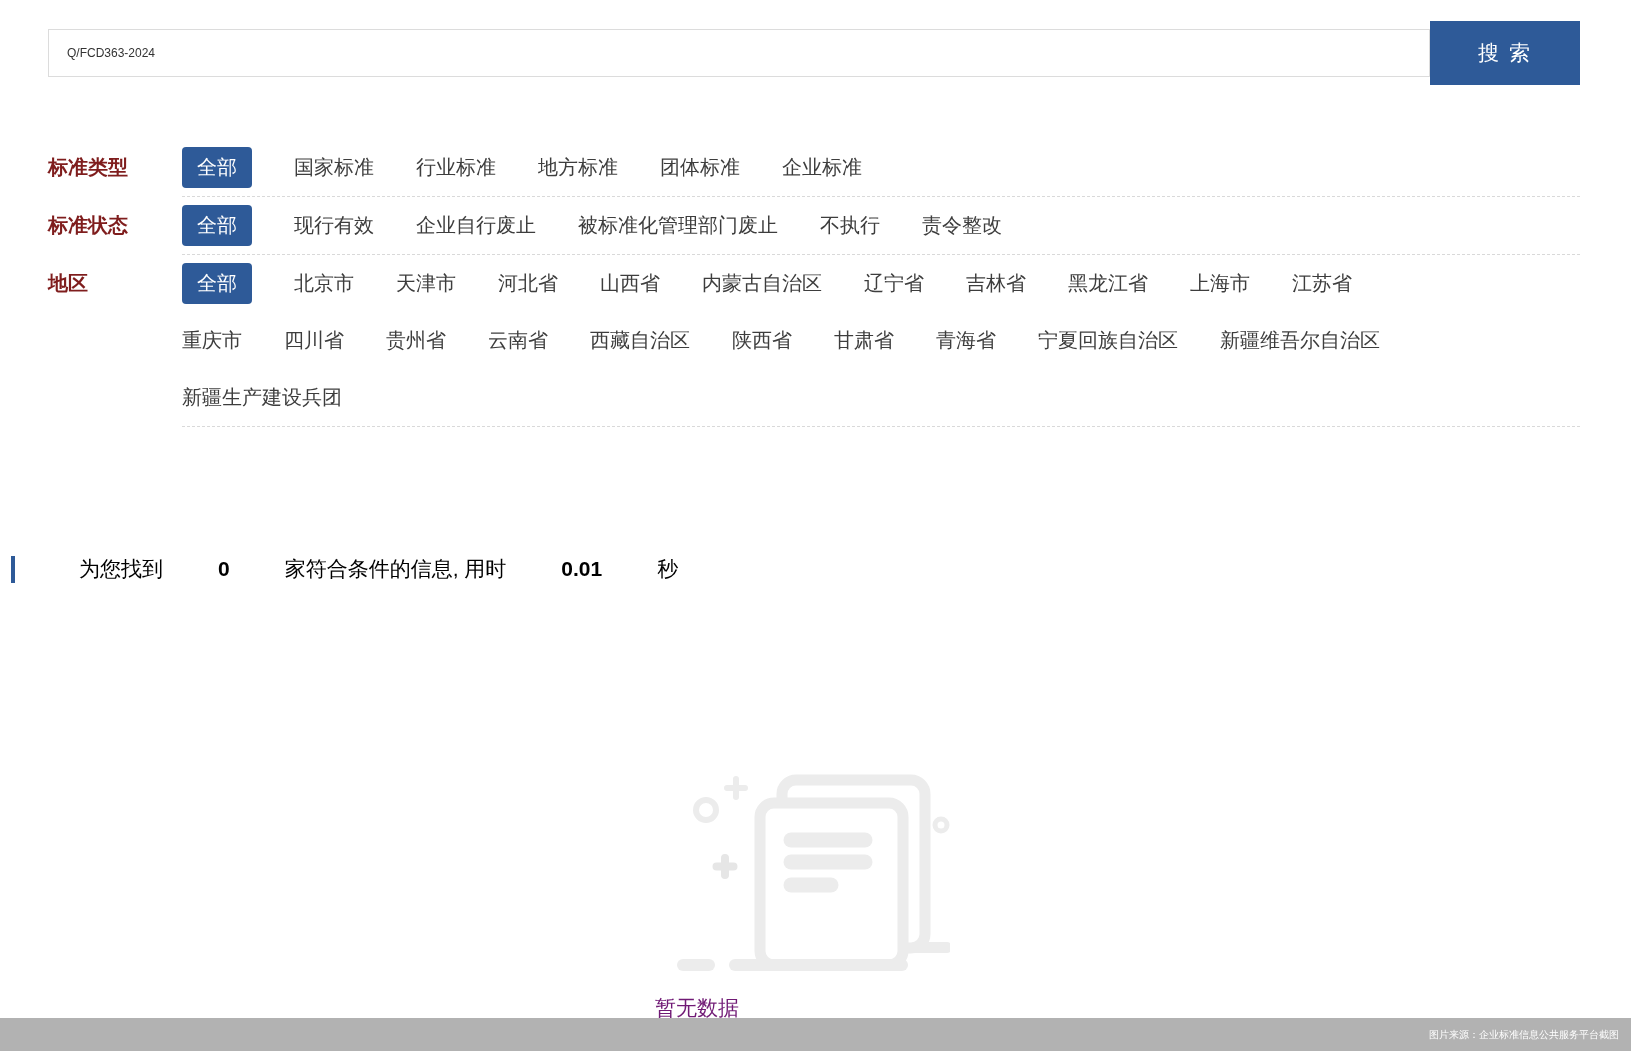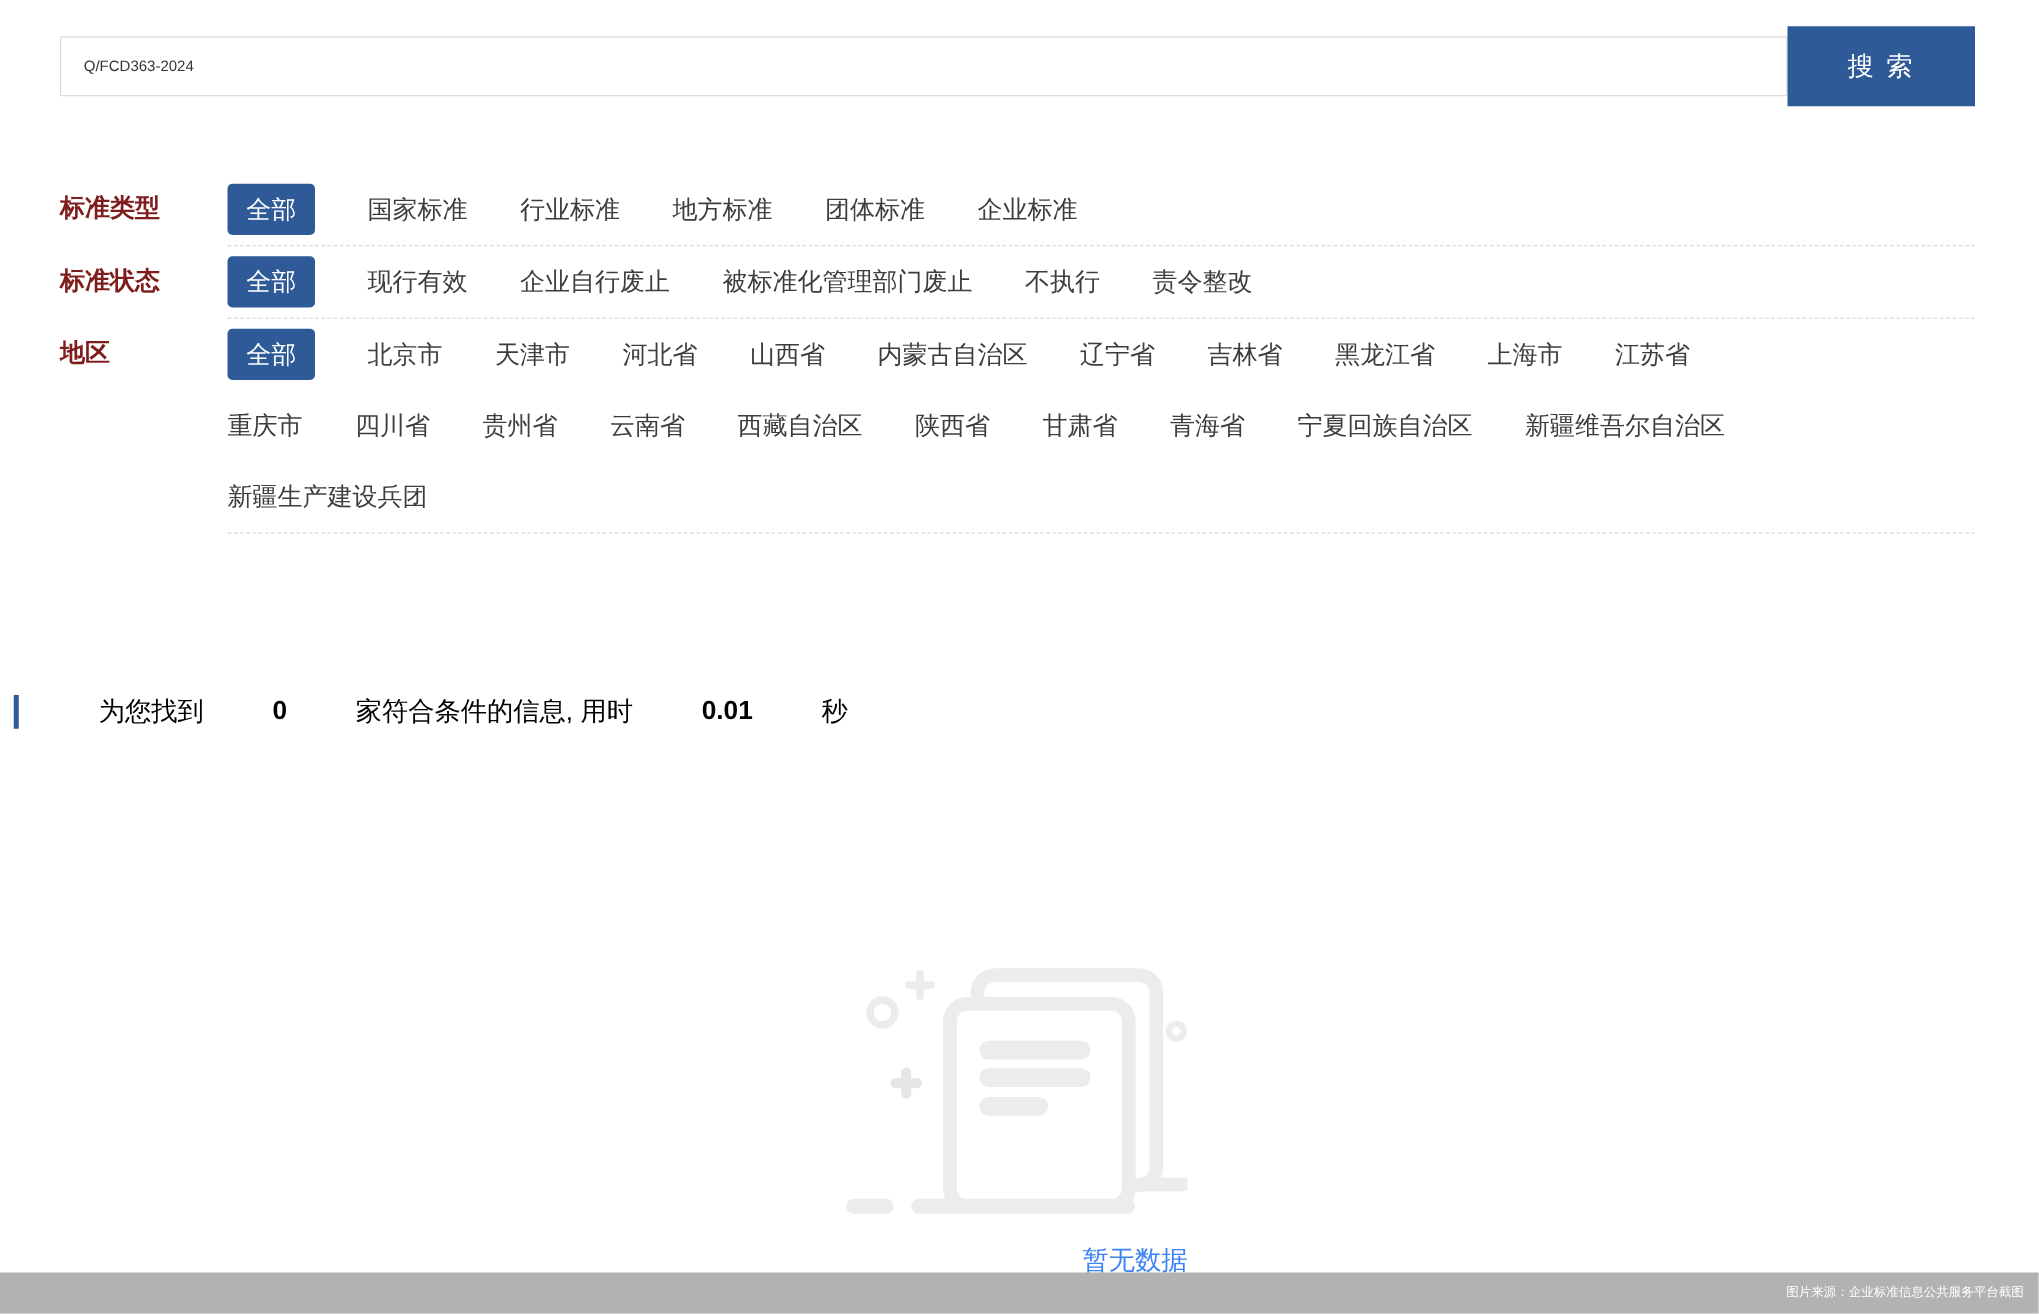--- a/index.html
+++ b/index.html
@@ -43,22 +43,22 @@
   .result-bar {
     position:absolute; left:11px; top:555px; display:flex; align-items:center;
     font-size:21px; color:#000000;gap:48px;
   }
   .result-accent { width:4px; height:27px; background:var(--accent); margin-right:16px; }
   .result-num { font-weight:700; margin:0 7px; }
 
   
   .empty-state { position:absolute; left:655px; top:728px; width:295px; }
   .empty-text {
-    position:absolute; left:0; right:0; top:266px; text-align:right;
-    font-size:21px; color:#3b82f6;
+    position:absolute; left:0; right:0; top:266px; text-align:left;
+    font-size:21px; color:#701a75;
   }
 
   
   .watermark-bar {
     position:absolute; left:0; bottom:0; width:100%; height:33px;
     background:#b2b2b2; color:#ffffff; font-size:10px; line-height:33px;
     text-align:right; padding-right:12px; z-index:5;
   }
 </style>
 </head>

